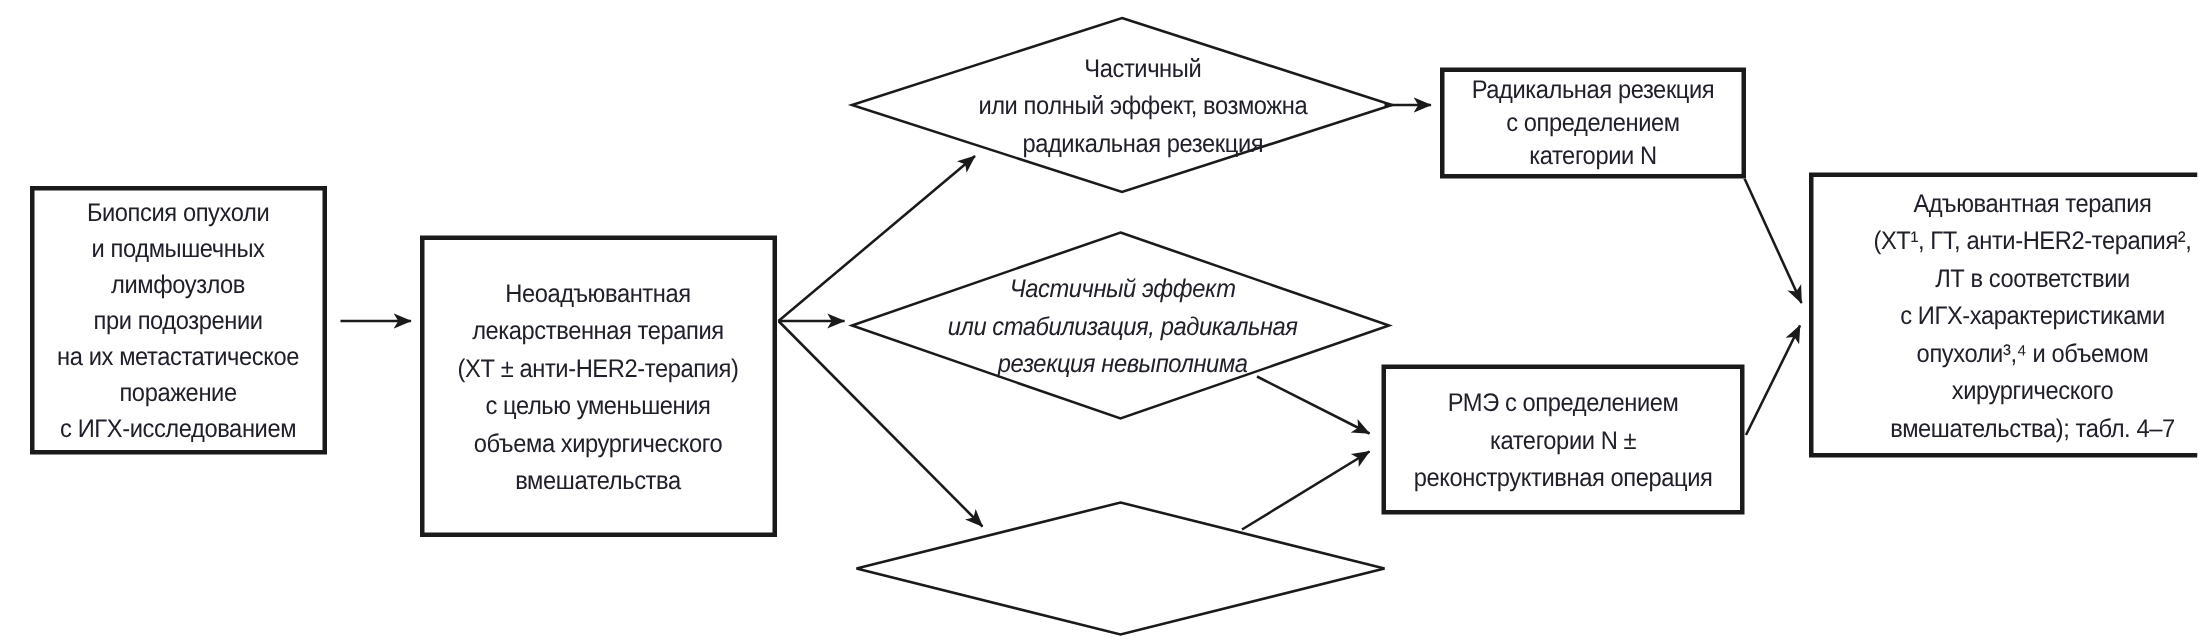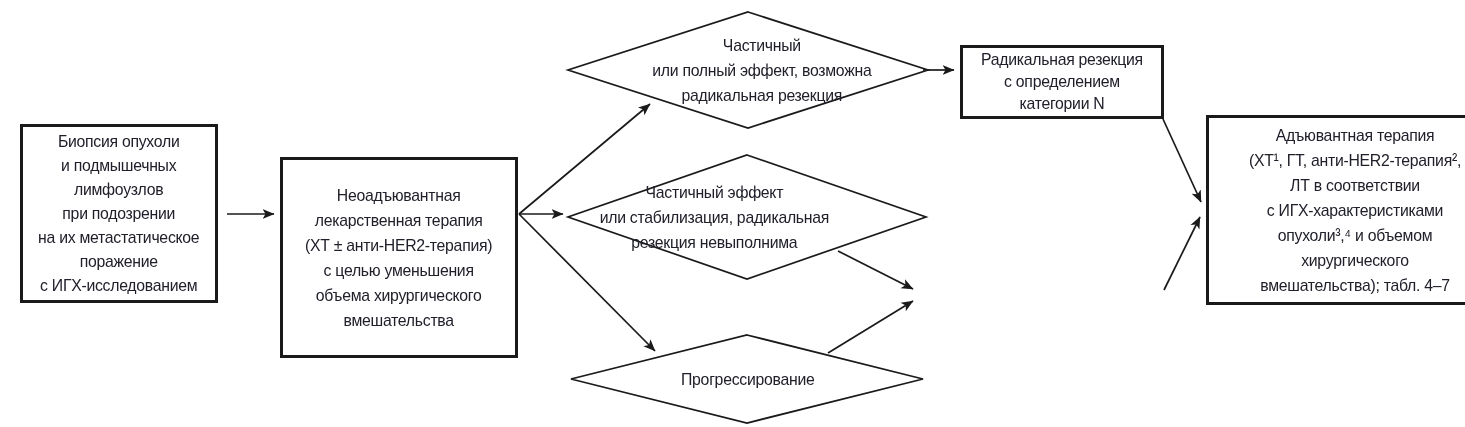--- a/index.html
+++ b/index.html
@@ -38,21 +38,21 @@
     background: #ffffff;
   }
   
   #n-biopsy    { left: 20px;    top: 124px; width: 198px; height: 179px; line-height: 24px; }
   #n-neo       { left: 280px;  top: 126px; width: 238px; height: 201px; margin-top: 31px; }
   #n-radical   { left: 960px;  top: 45px;  width: 204px; height: 74px;  line-height: 22px; }
   #n-rme       { left: 921px;  top: 243px; width: 242px; height: 100px; }
   #n-adjuvant  { left: 1206px; top: 115px; width: 297px; height: 190px; }
   
   #n-d-top     { left: 592px;  top: 14px;  width: 340px; height: 112px; }
-  #n-d-mid     { left: 544px;  top: 157px; width: 340px; height: 120px; }
+  #n-d-mid     { left: 578px;  top: 157px; width: 340px; height: 120px; font-style: italic; }
   #n-d-bottom  { left: 578px;  top: 336px; width: 340px; height: 86px;  }
 </style>
 </head>
 <body>
 
 <div class="canvas">
 
   <svg class="edges" viewBox="0 0 1465 427" xmlns="http://www.w3.org/2000/svg">
     <defs>
       <marker id="arrowhead" markerWidth="13" markerHeight="12" refX="11.5" refY="6" orient="auto" markerUnits="userSpaceOnUse">
@@ -93,20 +93,25 @@
 объема хирургического
 вмешательства</span>
   </div>
 
   <div class="node box" id="n-radical">
     <span class="txt">Радикальная резекция
 с определением
 категории N</span>
   </div>
 
+  <div class="node box" id="n-rme">
+    <span class="txt">РМЭ с определением
+категории N ±
+реконструктивная операция</span>
+  </div>
 
   <div class="node box" id="n-adjuvant">
     <span class="txt">Адъювантная терапия
 (ХТ¹, ГТ, анти-HER2-терапия²,
 ЛТ в соответствии
 с ИГХ-характеристиками
 опухоли³,⁴ и объемом
 хирургического
 вмешательства); табл. 4–7</span>
   </div>
@@ -116,17 +121,14 @@
 или полный эффект, возможна
 радикальная резекция</span>
   </div>
 
   <div class="node" id="n-d-mid">
     <span class="txt">Частичный эффект
 или стабилизация, радикальная
 резекция невыполнима</span>
   </div>
 
-  <div class="node" id="n-d-bottom">
-    <span class="txt">Прогрессирование</span>
-  </div>
 
 </div>
 
 </body></html>

